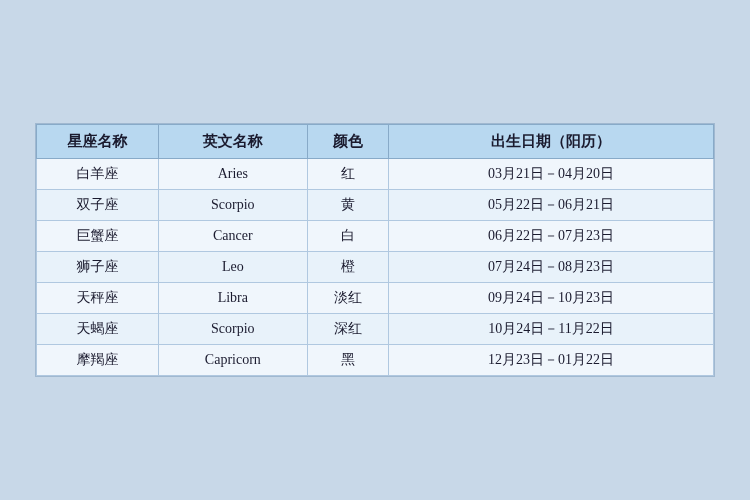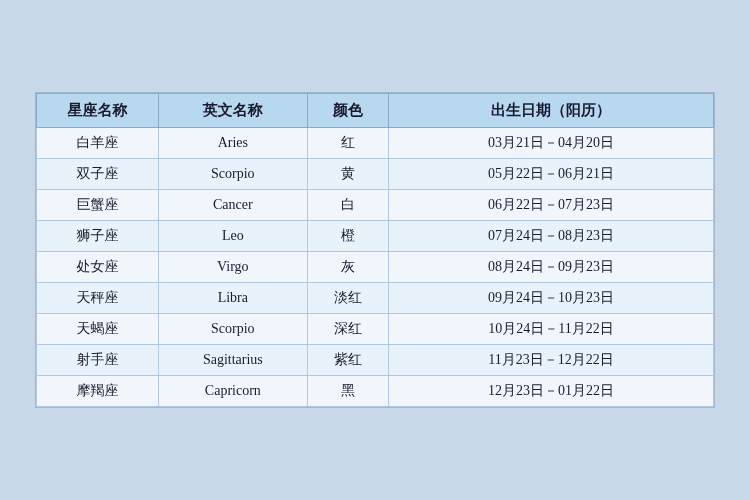--- a/index.html
+++ b/index.html
@@ -78,44 +78,32 @@
           <td>白</td>
           <td>06月22日－07月23日</td>
         </tr>
         <tr>
           <td>狮子座</td>
           <td>Leo</td>
           <td>橙</td>
           <td>07月24日－08月23日</td>
         </tr>
         <tr>
-          <td>处女座</td>
-          <td>Virgo</td>
-          <td>灰</td>
-          <td>08月24日－09月23日</td>
-        </tr>
-        <tr>
           <td>天秤座</td>
           <td>Libra</td>
           <td>淡红</td>
           <td>09月24日－10月23日</td>
         </tr>
         <tr>
           <td>天蝎座</td>
           <td>Scorpio</td>
           <td>深红</td>
           <td>10月24日－11月22日</td>
         </tr>
         <tr>
-          <td>射手座</td>
-          <td>Sagittarius</td>
-          <td>紫红</td>
-          <td>11月23日－12月22日</td>
-        </tr>
-        <tr>
           <td>摩羯座</td>
           <td>Capricorn</td>
           <td>黑</td>
           <td>12月23日－01月22日</td>
         </tr>
       </tbody>
   </table>
 </div>
 
 </body></html>

